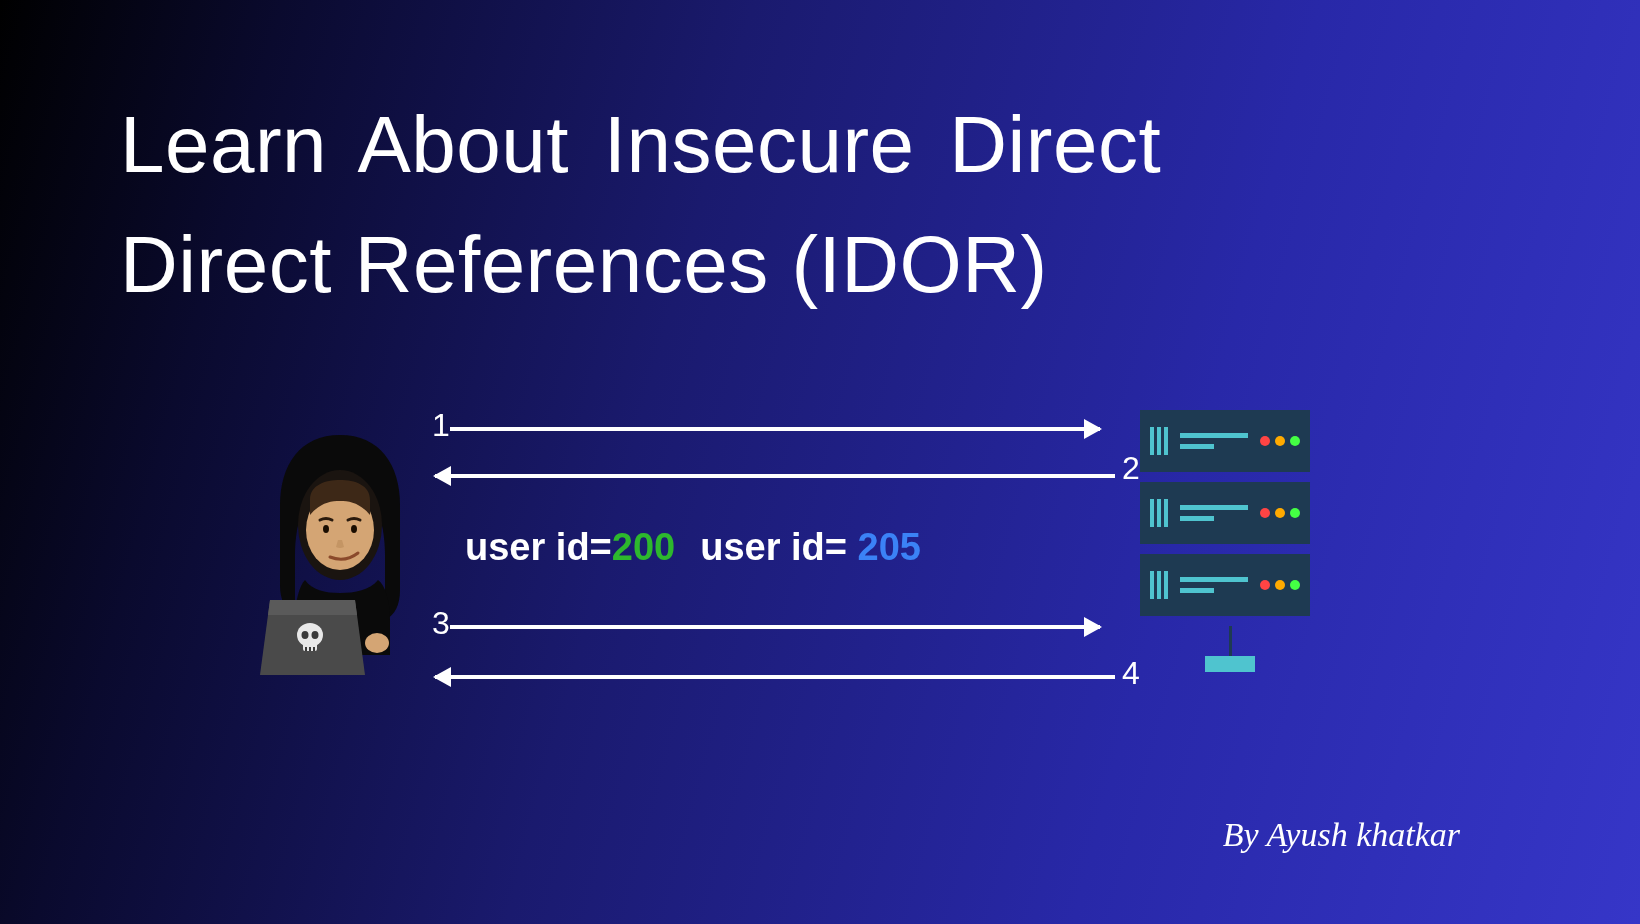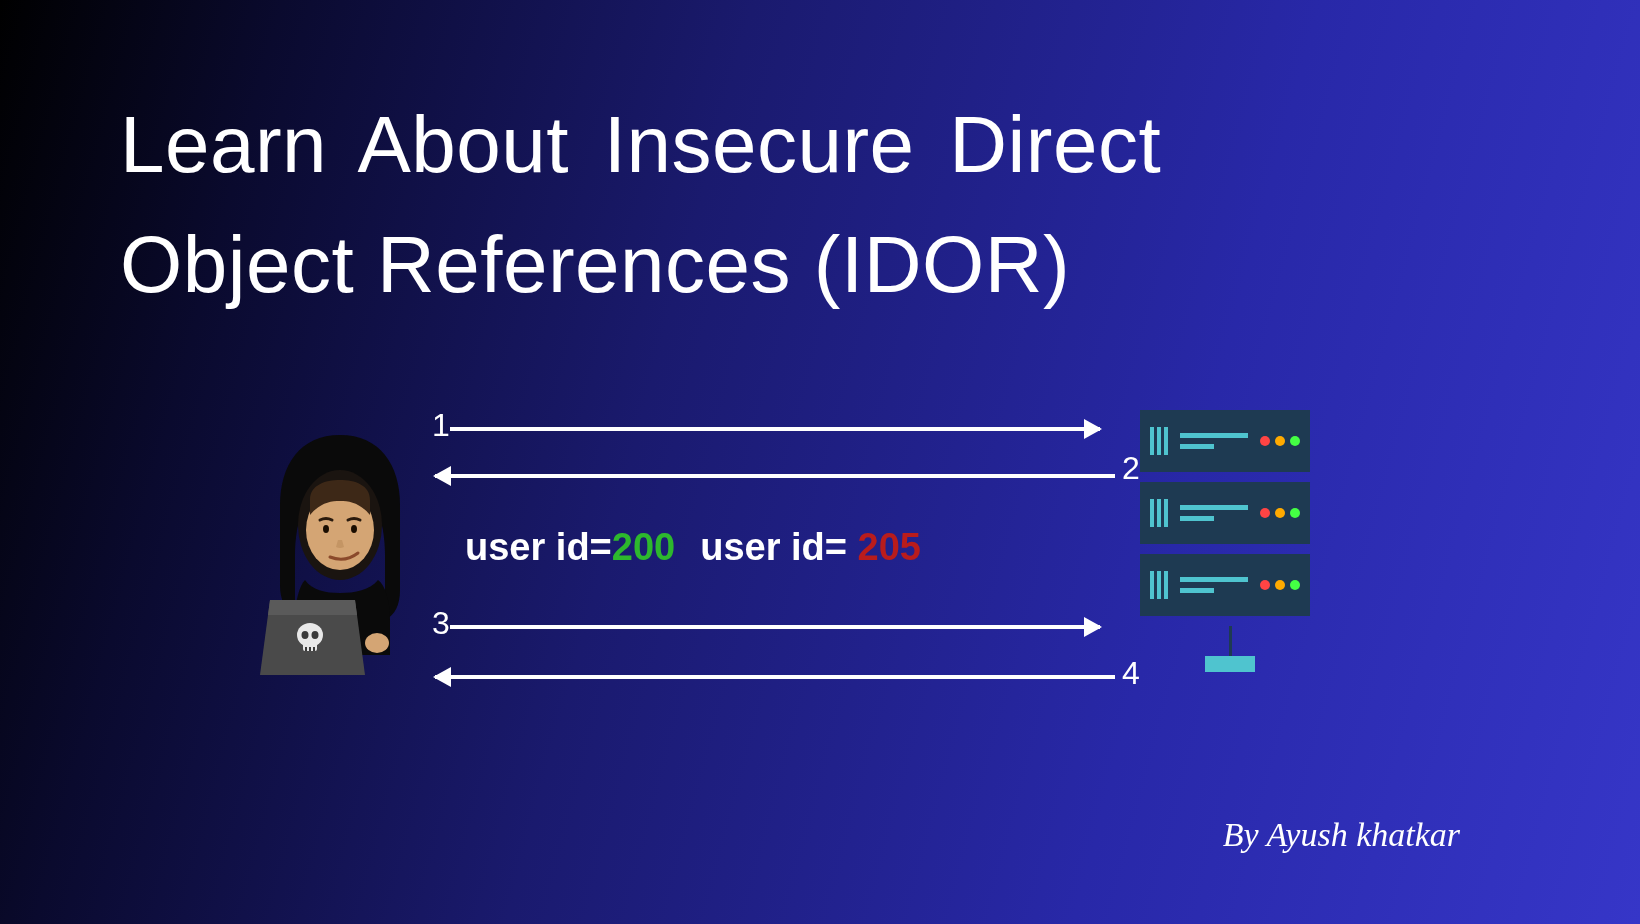--- a/index.html
+++ b/index.html
@@ -142,37 +142,37 @@
       position: absolute;
       left: 215px;
       top: 116px;
       display: flex;
       gap: 25px;
       font-size: 38px;
       font-weight: 700;
     }
     .userid { color: #ffffff; }
     .id-green { color: #2db82d; }
-    .id-red { color: #b91c1c; margin-top: 23px; }
+    .id-red { color: #3b82f6; margin-top: 23px; }
     .author {
       position: absolute;
       right: 180px;
       bottom: 70px;
       color: #ffffff;
       font-style: italic;
       font-size: 34px;
       font-family: Georgia, serif;
     }
   </style>
 </head>
 <body>
 
 <div class="title">
   <div class="title-line1">Learn About Insecure Direct</div>
-  <div>Object References (IDOR)</div>
+  <div>Direct References (IDOR)</div>
 </div>
 
 <div class="diagram">
 
   <div class="hacker">
     <svg viewBox="0 0 180 260" width="180" height="260">
 
       <path d="M 90 10 C 50 10 30 40 30 80 L 30 160 C 30 175 35 185 45 190 L 45 130 C 45 90 60 55 90 55 C 120 55 135 90 135 130 L 135 195 C 145 190 150 180 150 165 L 150 80 C 150 40 130 10 90 10 Z" fill="#0a0a0a"></path>
 
       <ellipse cx="90" cy="100" rx="42" ry="55" fill="#1a1410"></ellipse>

